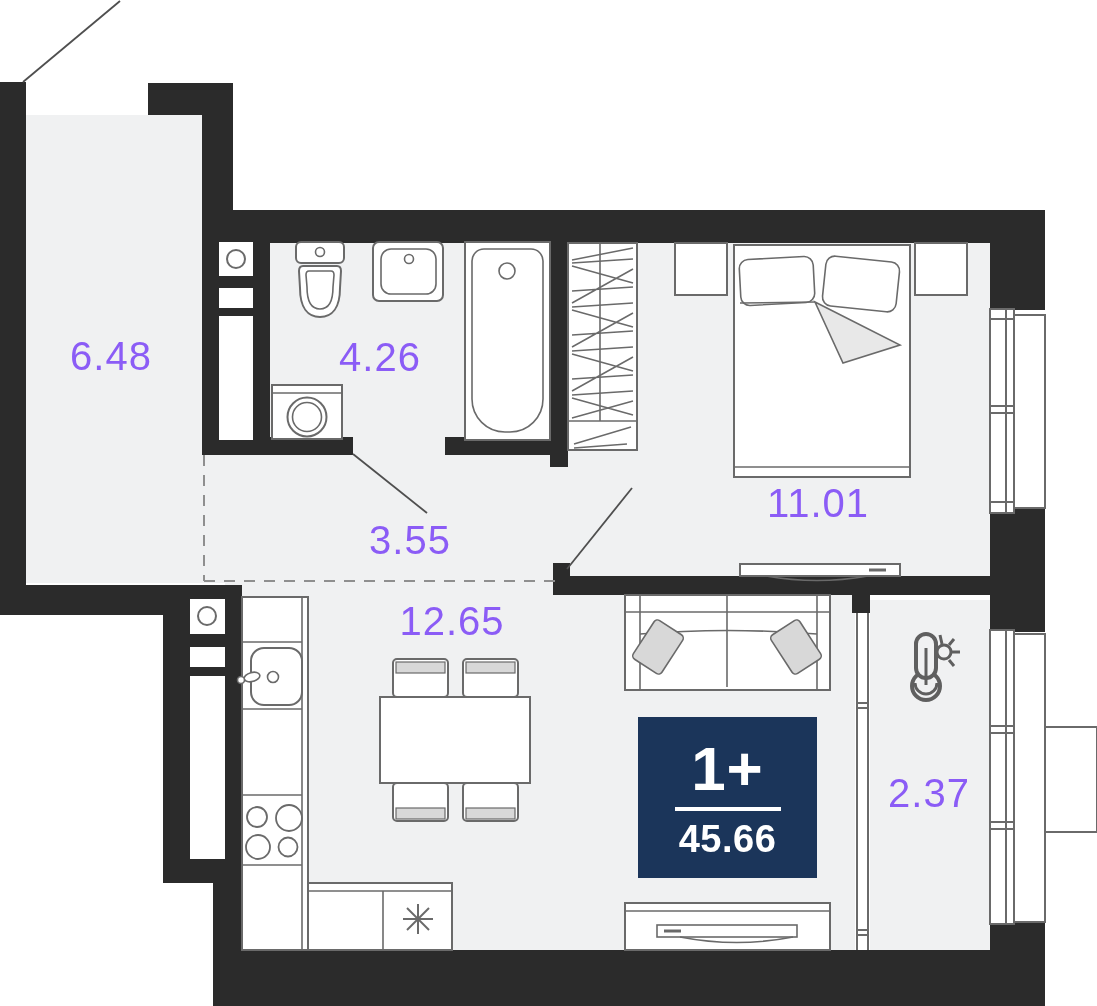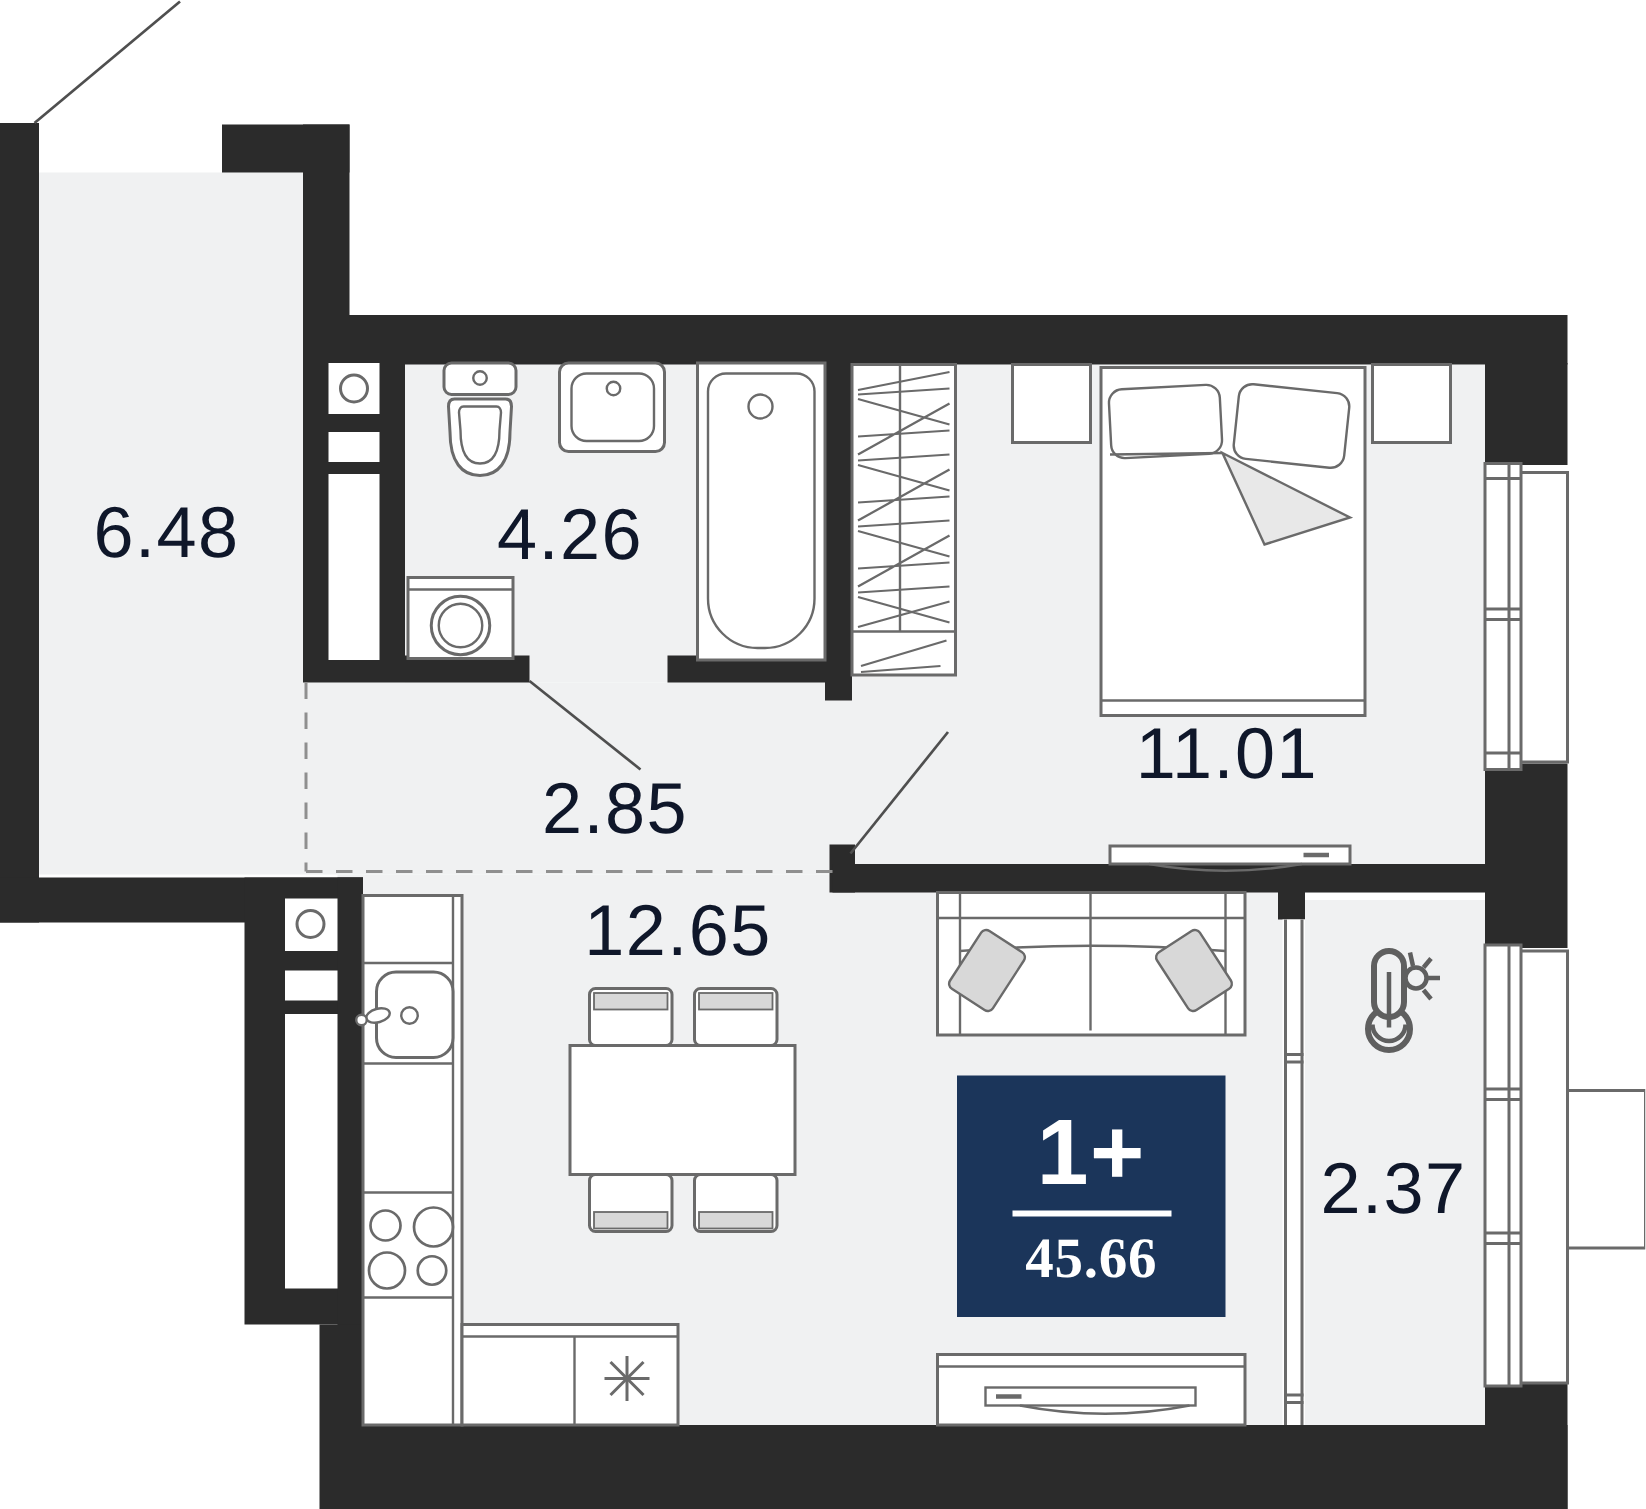--- a/index.html
+++ b/index.html
@@ -3,30 +3,30 @@
 <meta charset="utf-8">
 <style>
   html,body{margin:0;padding:0;background:#ffffff;}
   .canvas{
     position:relative;width:1097px;height:1006px;background:#ffffff;
     font-family:"Liberation Sans",sans-serif;overflow:hidden;
   }
   .plan-svg{position:absolute;left:0;top:0;}
   .room-label{
     position:absolute;transform:translate(-50%,-50%);
-    font-size:48px;font-weight:400;color:#0f172a;letter-spacing:1px;white-space:nowrap;
+    font-size:40px;font-weight:400;color:#8b5cf6;letter-spacing:1px;white-space:nowrap;
   }
   .unit-badge{
     position:absolute;left:638px;top:717px;width:179px;height:161px;
     background:#1b355a;color:#ffffff;display:flex;flex-direction:column;
     align-items:center;justify-content:center;font-weight:bold;
   }
   .badge-rooms{font-size:62px;line-height:1;letter-spacing:1px;}
   .badge-divider{width:106px;height:4px;background:#ffffff;margin:7px 0 9px;}
-  .badge-area{font-size:38px;line-height:1;letter-spacing:0.5px;font-family:Liberation Serif, serif;}
+  .badge-area{font-size:38px;line-height:1;letter-spacing:0.5px;}
 </style>
 </head>
 <body>
 
 <div class="canvas">
 
 <svg class="plan-svg" width="1097" height="1006" viewBox="0 0 1097 1006" aria-hidden="true">
 
   <g fill="#f0f1f2">
     <rect x="26" y="115" width="176" height="468"></rect>
@@ -236,21 +236,21 @@
   </g>
   <g stroke="#4f4f4f" stroke-width="1.8">
     <line x1="23" y1="82" x2="120" y2="1"></line>
     <line x1="353" y1="454" x2="427" y2="513"></line>
     <line x1="567" y1="569" x2="632" y2="488"></line>
   </g>
 </svg>
 
 <div class="room-label" style="left:111px;top:356px">6.48</div>
 <div class="room-label" style="left:380px;top:357px">4.26</div>
-<div class="room-label" style="left:410px;top:540px">2.85</div>
+<div class="room-label" style="left:410px;top:540px">3.55</div>
 <div class="room-label" style="left:452px;top:621px">12.65</div>
 <div class="room-label" style="left:818px;top:503px">11.01</div>
 <div class="room-label" style="left:929px;top:793px">2.37</div>
 
 <div class="unit-badge">
   <div class="badge-rooms">1+</div>
   <div class="badge-divider"></div>
   <div class="badge-area">45.66</div>
 </div>
 

